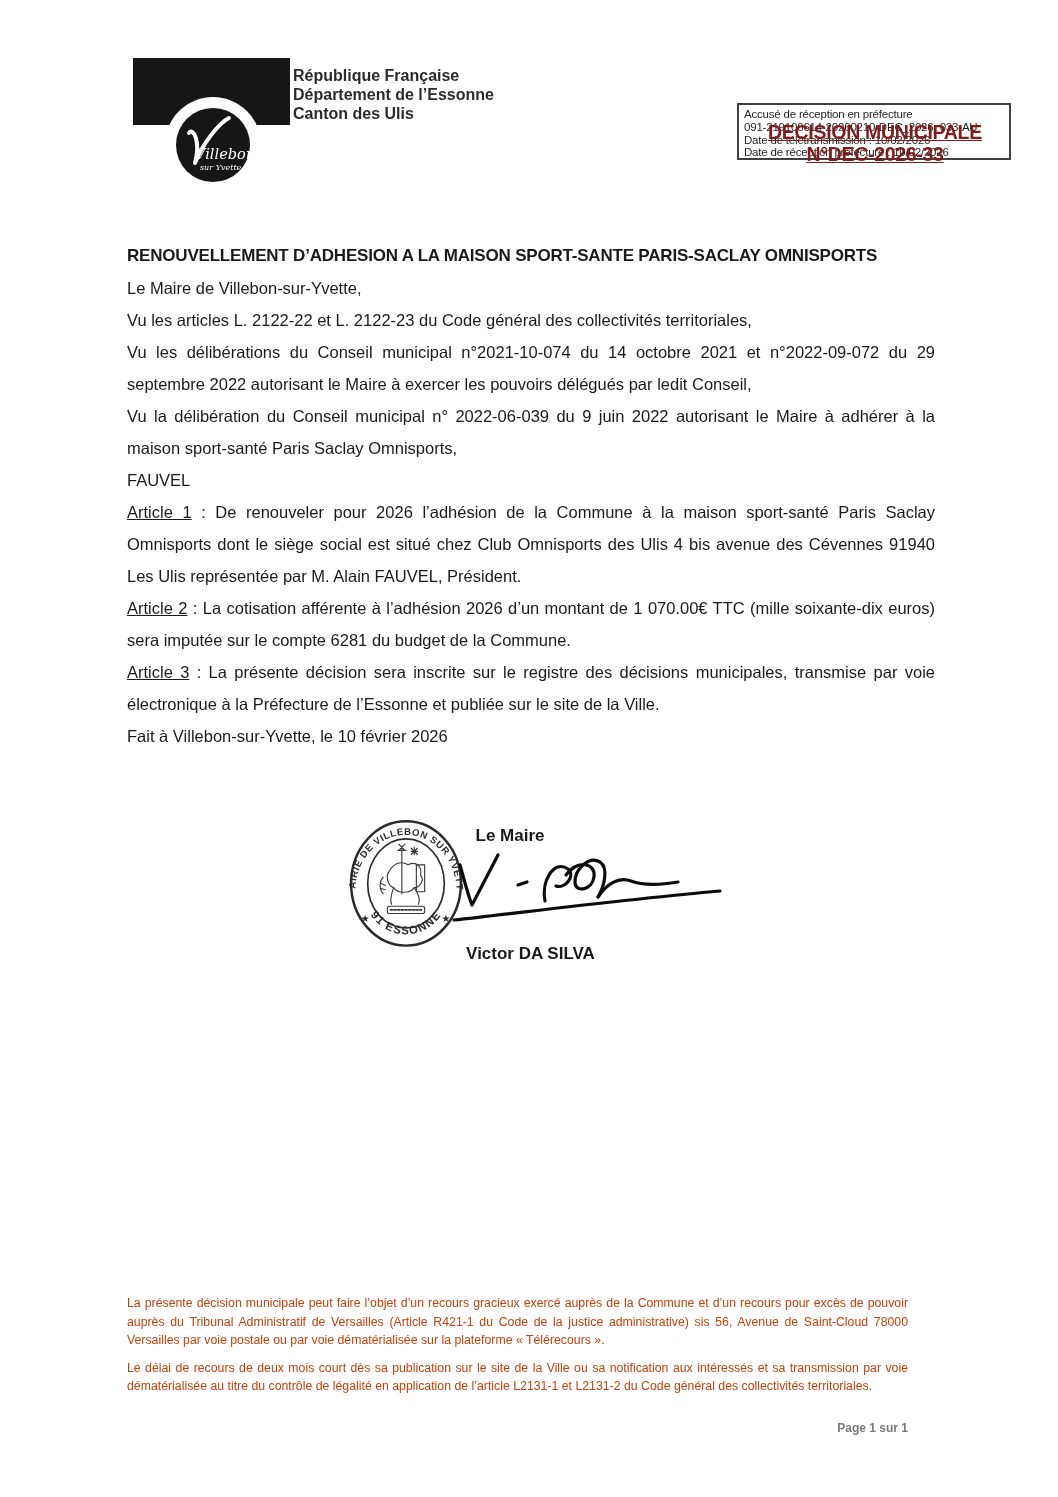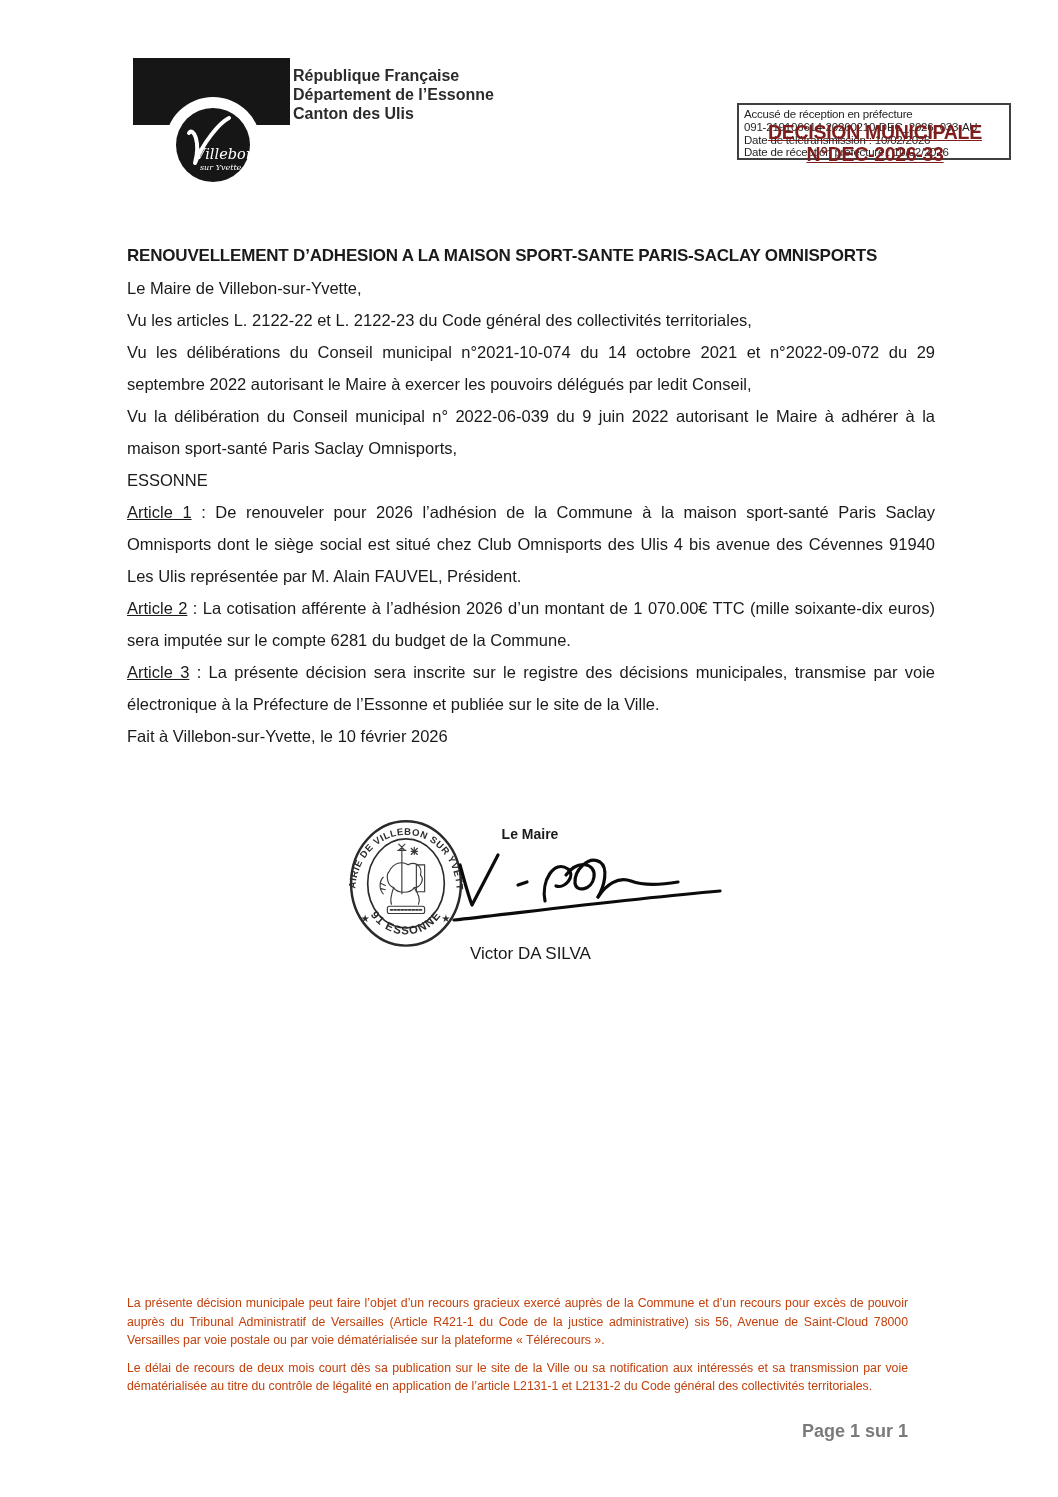--- a/index.html
+++ b/index.html
@@ -37,34 +37,34 @@
   .body-text{
     position:absolute;left:127px;top:240px;width:808px;
     font-size:16.5px;line-height:32px;text-align:justify;
   }
   .doc-title{font-weight:bold;font-size:17px;letter-spacing:-0.2px;margin:0;text-align:left;line-height:32px;}
   .para{margin:0;}
   .lead{font-weight:normal;}
   .lead.u{text-decoration:underline;}
   .date-line{text-align:left;}
   
-  .sig-title{position:absolute;left:455px;top:826px;width:150px;text-align:center;font-weight:bold;font-size:14px;}
+  .sig-title{position:absolute;left:435px;top:826px;width:150px;text-align:center;font-weight:bold;font-size:17px;}
   .seal-svg{position:absolute;left:348px;top:818px;width:116px;height:132px;}
   .signature-svg{position:absolute;left:448px;top:843px;width:280px;height:85px;}
-  .signer-name{position:absolute;left:428px;top:944px;width:205px;text-align:center;font-weight:normal;font-size:17px;}
+  .signer-name{position:absolute;left:428px;top:944px;width:205px;text-align:center;font-weight:bold;font-size:17px;}
   
   .footer{
     position:absolute;left:127px;top:1294px;width:781px;
     font-weight:normal;font-size:12.3px;line-height:18.6px;text-align:justify;color:#c2410c;
   }
   .footer p{margin:0;}
   .footer p + p{margin-top:9px;}
   .page-indicator{
     position:absolute;left:127px;top:1421px;width:781px;
-    text-align:right;font-weight:bold;font-size:18px;color:#7a7a7a;
+    text-align:right;font-weight:bold;font-size:12px;color:#7a7a7a;
   }
   .seal-text{font-family:"Liberation Sans",sans-serif;font-weight:bold;fill:#2a2a2a;}
 </style>
 </head>
 <body>
 
 <div class="page">
 
   <div class="logo-block">
     <div class="logo-rect"></div>
@@ -94,21 +94,21 @@
     <div>DECISION MUNICIPALE</div>
     <div>N°DEC-2026-33</div>
   </div>
 
   <div class="body-text">
     <p class="doc-title">RENOUVELLEMENT D’ADHESION A LA MAISON SPORT-SANTE PARIS-SACLAY OMNISPORTS</p>
     <p class="para"><span class="lead"></span><span>Le Maire de Villebon-sur-Yvette,</span></p>
     <p class="para"><span class="lead">Vu</span><span> les articles L. 2122-22 et L. 2122-23 du Code général des collectivités territoriales,</span></p>
     <p class="para"><span class="lead">Vu</span><span> les délibérations du Conseil municipal n°2021-10-074 du 14 octobre 2021 et n°2022-09-072 du 29 septembre 2022 autorisant le Maire à exercer les pouvoirs délégués par ledit Conseil,</span></p>
     <p class="para"><span class="lead">Vu</span><span> la délibération du Conseil municipal n° 2022-06-039 du 9 juin 2022 autorisant le Maire à adhérer à la maison sport-santé Paris Saclay Omnisports,</span></p>
-    <p class="para"><span class="lead">ESSONNE</span><span></span></p>
+    <p class="para"><span class="lead">FAUVEL</span><span></span></p>
     <p class="para"><span class="lead u">Article 1</span><span> : De renouveler pour 2026 l’adhésion de la Commune à la maison sport-santé Paris Saclay Omnisports dont le siège social est situé chez Club Omnisports des Ulis 4 bis avenue des Cévennes 91940 Les Ulis représentée par M. Alain FAUVEL, Président.</span></p>
     <p class="para"><span class="lead u">Article 2</span><span> : La cotisation afférente à l’adhésion 2026 d’un montant de 1 070.00€ TTC (mille soixante-dix euros) sera imputée sur le compte 6281 du budget de la Commune.</span></p>
     <p class="para"><span class="lead u">Article 3</span><span> : La présente décision sera inscrite sur le registre des décisions municipales, transmise par voie électronique à la Préfecture de l’Essonne et publiée sur le site de la Ville.</span></p>
     <p class="para date-line">Fait à Villebon-sur-Yvette, le 10 février 2026</p>
   </div>
 
   <div class="sig-title">Le Maire</div>
 
   <svg class="seal-svg" viewBox="0 0 112 125">
     <ellipse cx="56" cy="62" rx="53" ry="60" fill="none" stroke="#2a2a2a" stroke-width="2.4"></ellipse>

